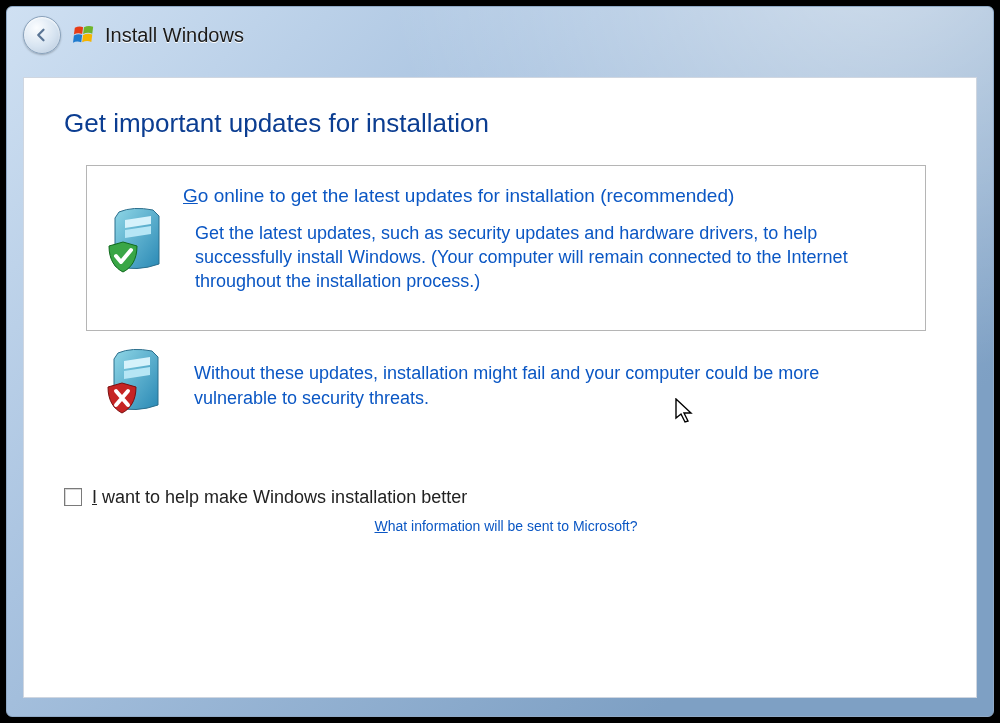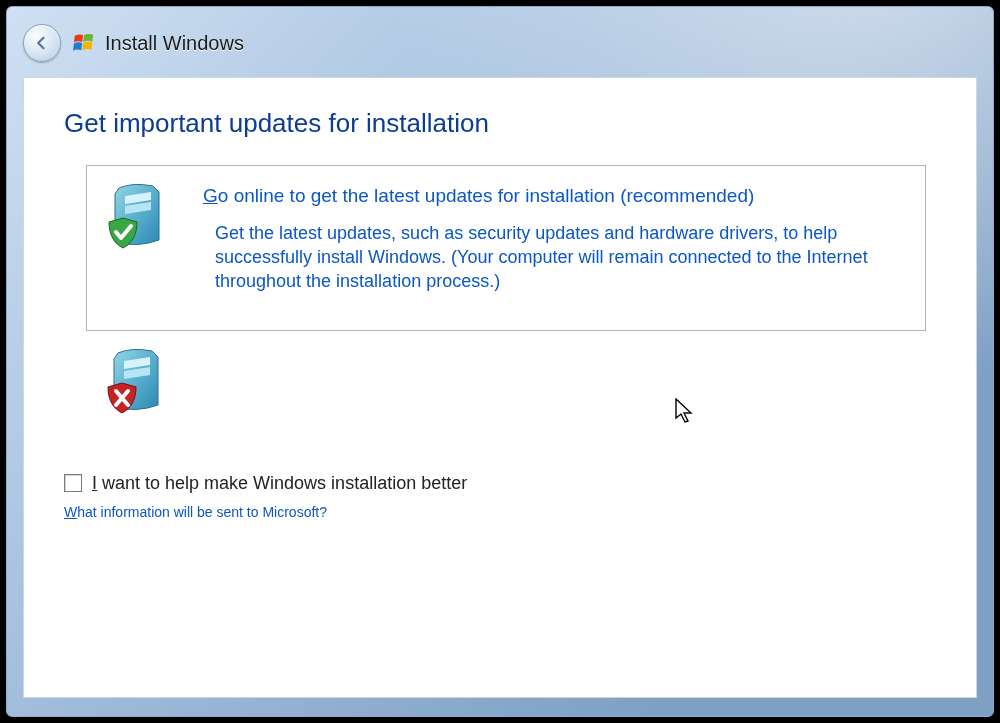--- a/index.html
+++ b/index.html
@@ -22,21 +22,21 @@
     background:
       radial-gradient(ellipse at 88% -10%, rgba(255,255,255,.55), rgba(255,255,255,0) 40%),
       linear-gradient(135deg,#cfe0f2 0%,#a9c3e0 35%,#7ea0c4 80%);
     box-shadow:0 6px 18px rgba(0,0,0,.4);
     border:1px solid #8fa9c6;
   }
 
   
   .titlebar{
     display:flex;align-items:center;gap:12px;
-    height:56px;padding:8px 16px;
+    height:56px;padding:0 16px;
   }
   .back-btn{
     width:36px;height:36px;border-radius:50%;
     background:radial-gradient(circle at 35% 30%,#fbfdff,#d7e4f1 55%,#b6c7db);
     border:1px solid #8aa2bb;
     box-shadow:inset 0 1px 2px #fff, 0 1px 2px rgba(0,0,0,.25);
     display:flex;align-items:center;justify-content:center;
     cursor:default;
   }
   .back-btn svg{width:18px;height:18px;}
@@ -55,21 +55,21 @@
   }
   .heading{
     color:var(--heading-blue);
     font-size:26px;font-weight:400;
     margin:0 0 26px 0;
   }
 
   .options{margin:0 22px;}
 
   .option{
-    display:flex;align-items:flex-start;gap:34px;
+    display:flex;align-items:center;gap:14px;
     padding:18px 24px 24px 20px;
     box-sizing:border-box;
   }
   .option.selected{border:1px solid var(--panel-border);}
   .option .ico{flex:0 0 62px;}
   .option .txt{flex:1;}
   .opt-title{
     color:var(--link-blue);font-size:19px;line-height:1.3;margin:0 0 2px 0;
   }
   .opt-title .ul{ text-decoration:underline; }
@@ -79,21 +79,21 @@
   .more-link{
     color:var(--link-blue);font-size:18px;margin:22px 0 0 0;display:inline-block;
   }
   .more-link .ul{text-decoration:underline;}
 
   .cursor{
     position:absolute;left:650px;top:320px;width:22px;height:26px;
     pointer-events:none;
   }
 
-  .footer{margin-top:26px;}
+  .footer{margin-top:40px;text-align:center;}
   .cb-row{display:flex;align-items:center;gap:10px;font-size:18px;color:var(--text-dark);}
   .cb-row .ul{text-decoration:underline;}
   .cb{
     width:16px;height:16px;border:1px solid #7a7a7a;background:#fff;
     box-shadow:inset 1px 1px 0 #d7d7d7;
   }
   .foot-link{
     color:var(--link-blue);font-size:14px;margin-top:10px;display:inline-block;
   }
   .foot-link .ul{text-decoration:underline;}
@@ -157,20 +157,21 @@
             <path d="M12 4 Q26 -2 46 2 L52 8 52 56 Q30 64 8 58 L8 10 Z" fill="url(#foldb)" stroke="#2b6e8c" stroke-width="1"></path>
             <path d="M18 12 L44 8 44 16 18 20 Z" fill="#d6f2fb"></path>
             <path d="M18 22 L44 18 44 26 18 30 Z" fill="#b6e6f5"></path>
             <g transform="translate(2,34)">
               <path d="M14 0 L28 4 C28 18 22 26 14 30 C6 26 0 18 0 4 Z" fill="#c62424" stroke="#7a0e0e" stroke-width="1"></path>
               <path d="M8 8 L20 22 M20 8 L8 22" stroke="#fff" stroke-width="4" stroke-linecap="round"></path>
             </g>
           </svg>
         </div>
         <div class="txt">
+          <p class="opt-desc">Without these updates, installation might fail and your computer could be more vulnerable to security threats.</p>
         </div>
       </div>
     </div>
 
     <div class="footer">
       <label class="cb-row">
         <span class="cb"></span>
         <span><span class="ul">I</span><span> want to help make Windows installation better</span></span>
       </label>
       <a class="foot-link"><span class="ul">W</span><span>hat information will be sent to Microsoft?</span></a>

